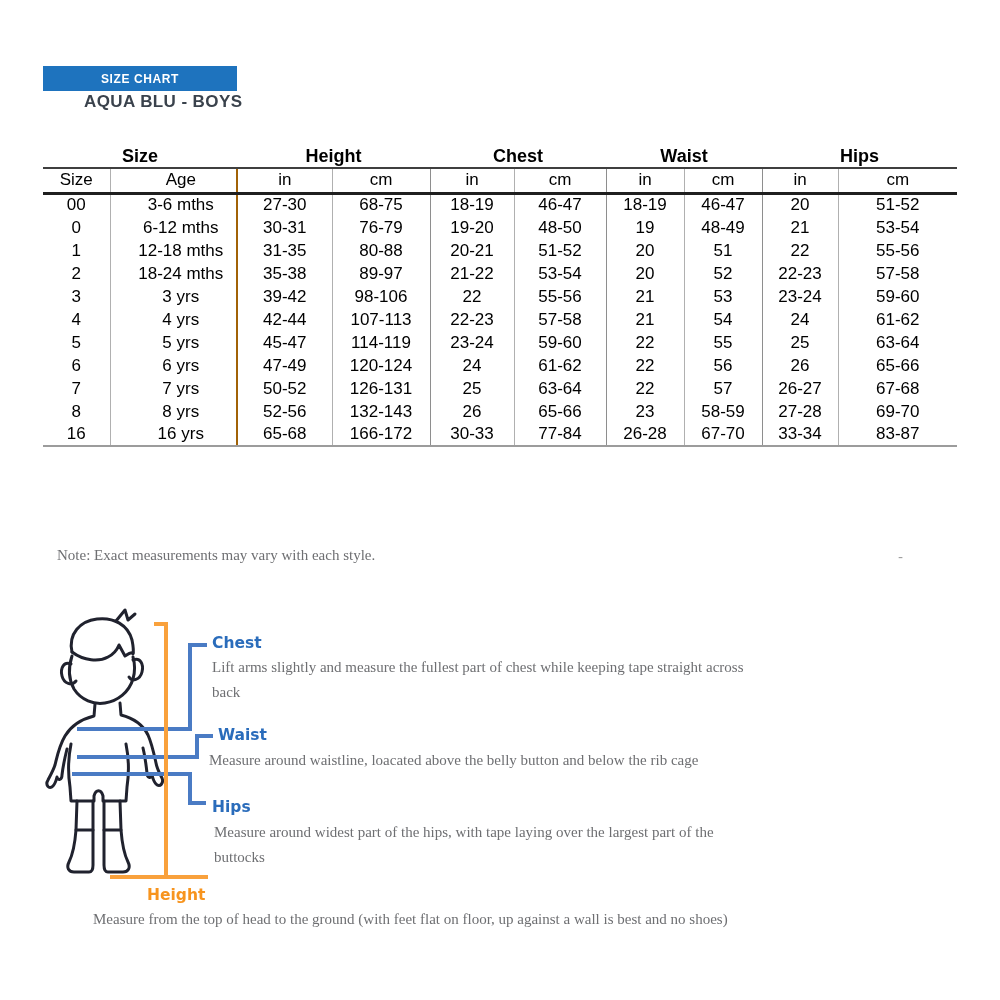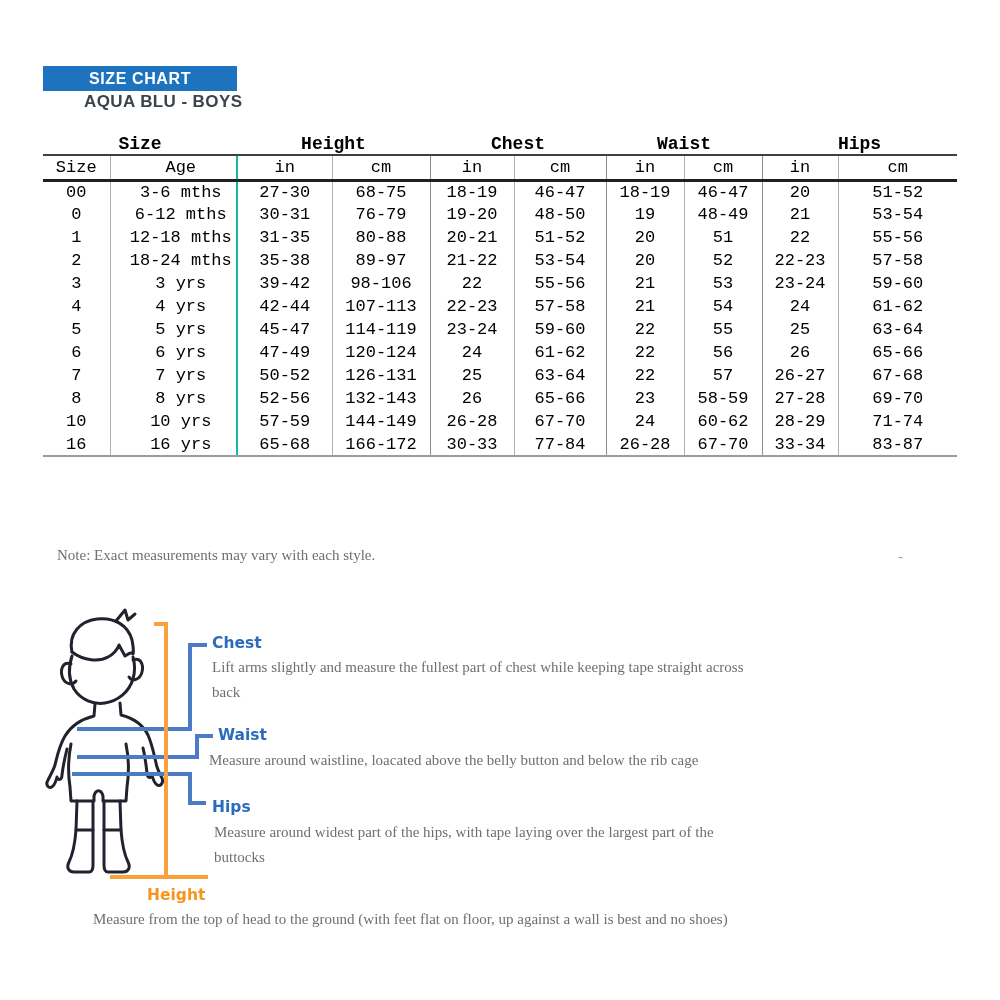--- a/index.html
+++ b/index.html
@@ -6,48 +6,48 @@
   html,body { background:#ffffff; }
   .page {
     position:relative; width:1000px; height:1000px; background:#ffffff;
     font-family:"Liberation Sans", sans-serif; overflow:hidden;
   }
 
   
   .banner {
     position:absolute; left:43px; top:66px; width:194px; height:25px;
     display:flex; align-items:center; justify-content:center;
-    color:#ffffff; font-weight:bold; font-size:16px; letter-spacing:0.6px;
+    color:#ffffff; font-weight:bold; font-size:12px; letter-spacing:0.6px;
   }
   .title {
     position:absolute; left:43px; top:92px;
     font-weight:bold; font-size:17px; color:#3a424c; letter-spacing:0.4px;margin-left:41px;
   }
 
   
   table.size-table {
-    position:absolute; left:43px; top:134px; width:914px;
+    position:absolute; left:43px; top:146px; width:914px;
     border-collapse:collapse; table-layout:fixed;
-    font-size:17px; color:#000;font-family:Liberation Mono, monospace;
+    font-size:17px; color:#000;
   }
   table.size-table th, table.size-table td {
     text-align:center; vertical-align:middle; padding:0; height:23px;
     font-weight:normal; white-space:nowrap;
   }
   tr.group-row th { font-weight:bold; font-size:18px; height:21px; border-bottom:2px solid #3f3f3f; }
   tr.sub-row th  { height:25px; border-bottom:3px solid #1f1f1f; }
   tr.sub-row th.c0, tbody td.c0,
   tr.sub-row th.c2, tbody td.c2,
   tr.sub-row th.c4, tbody td.c4,
   tr.sub-row th.c6, tbody td.c6,
   tr.sub-row th.c8, tbody td.c8 { border-right:1px solid #b0b0b0; }
   tr.sub-row th.c3, tbody td.c3,
   tr.sub-row th.c5, tbody td.c5,
   tr.sub-row th.c7, tbody td.c7 { border-right:1px solid #8e8e8e; }
-  tr.sub-row th.c1, tbody td.c1 { border-right:2px solid #14b8a6;padding-left:15px; }
+  tr.sub-row th.c1, tbody td.c1 { border-right:2px solid #a16207;padding-left:15px; }
   tbody tr:last-child td { border-bottom:2px solid #9c9c9c; }
 
   
   .gray-text { font-family:Liberation Serif, serif; color:#6e6f72; font-size:15px; line-height:25px; }
   .note { position:absolute; left:57px; top:543px; }
   .stray { position:absolute; left:898px; top:549px; color:#a0a0a0; font-size:14px; font-family:"DejaVu Sans", sans-serif; }
 
   .guide-label { position:absolute; font-family:"DejaVu Sans", sans-serif; font-weight:bold; font-size:15.5px; line-height:20px; }
   .guide-desc  { position:absolute; white-space:pre-line; }
   .lbl-chest  { left:212px; top:633px; }
@@ -223,32 +223,20 @@
           <td class="c2">52-56</td>
           <td class="c3">132-143</td>
           <td class="c4">26</td>
           <td class="c5">65-66</td>
           <td class="c6">23</td>
           <td class="c7">58-59</td>
           <td class="c8">27-28</td>
           <td class="c9">69-70</td>
         </tr>
         <tr>
-          <td class="c0">10</td>
-          <td class="c1">10 yrs</td>
-          <td class="c2">57-59</td>
-          <td class="c3">144-149</td>
-          <td class="c4">26-28</td>
-          <td class="c5">67-70</td>
-          <td class="c6">24</td>
-          <td class="c7">60-62</td>
-          <td class="c8">28-29</td>
-          <td class="c9">71-74</td>
-        </tr>
-        <tr>
           <td class="c0">16</td>
           <td class="c1">16 yrs</td>
           <td class="c2">65-68</td>
           <td class="c3">166-172</td>
           <td class="c4">30-33</td>
           <td class="c5">77-84</td>
           <td class="c6">26-28</td>
           <td class="c7">67-70</td>
           <td class="c8">33-34</td>
           <td class="c9">83-87</td>

